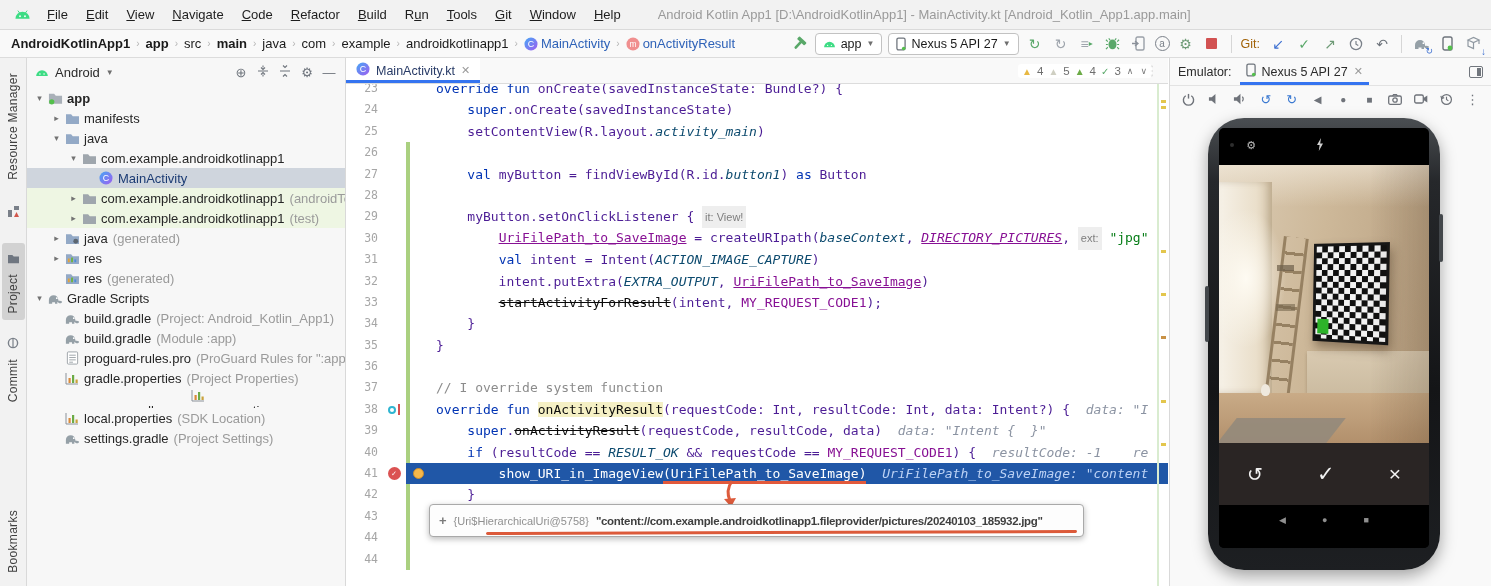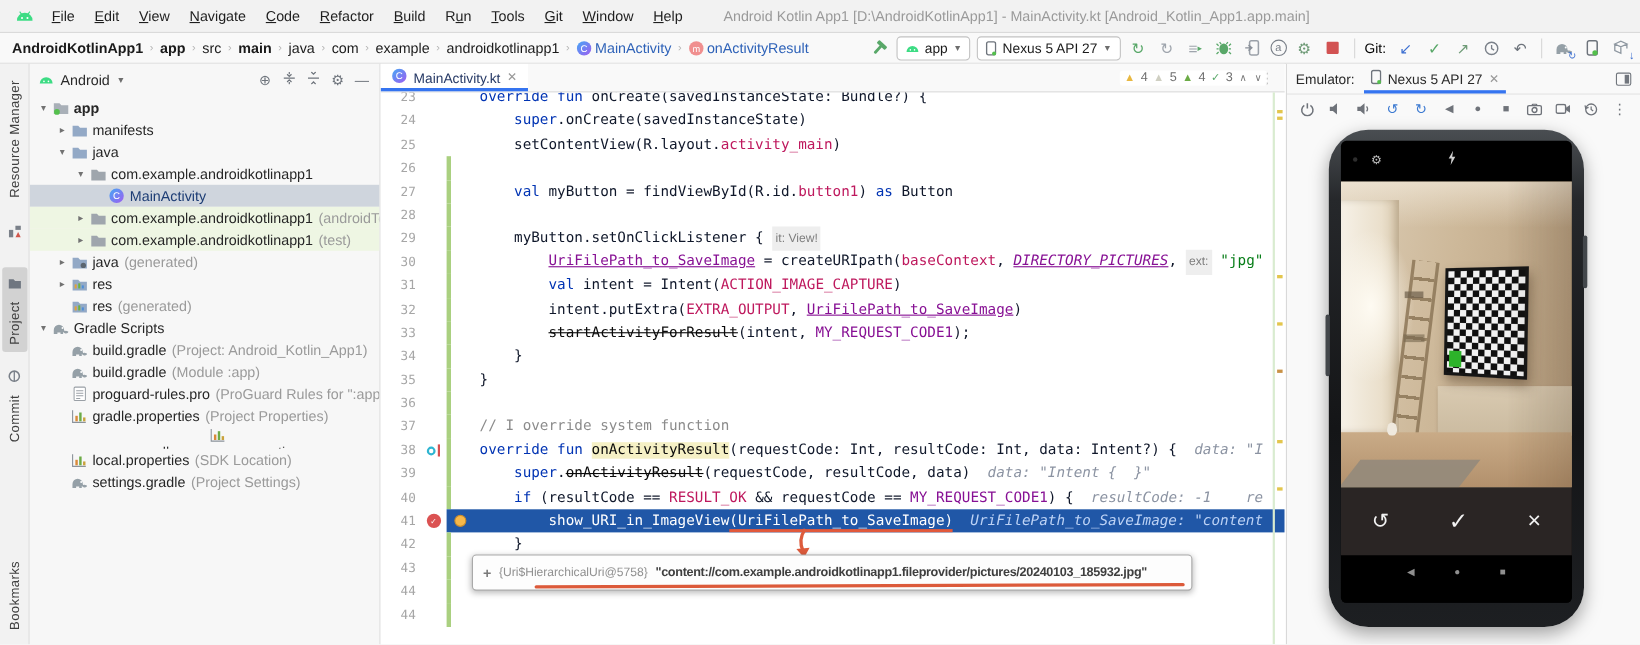--- a/index.html
+++ b/index.html
@@ -21,21 +21,21 @@
 .crumb.blue{color:#2e62b8}
 .crumb-ic{display:inline-flex;vertical-align:-3px;margin-right:3px}
 .crumb-sep{color:#b5b5b5;font-size:10px;padding:0 1px}
 #runbar{margin-left:auto;display:flex;align-items:center;gap:6px}
 .tbicon{min-width:20px;height:20px;display:inline-flex;align-items:center;justify-content:center;font-size:14px;color:#6e747c;position:relative}
 .tbicon.green{color:#59a869}.tbicon.gray{color:#9fa5ad}.tbicon.blue{color:#3c6fd1}.tbicon.teal{color:#6f9b77}
 .stop-sq{width:11px;height:11px;background:#d25252;border-radius:1px}
 .combo{display:inline-flex;align-items:center;gap:5px;border:1px solid #c2c2c2;border-radius:4px;background:#fff;height:22px;padding:0 7px;font-size:12.5px;white-space:nowrap}
 .caret{font-size:8px;color:#6e6e6e}
 .vsep{width:1px;height:18px;background:#d6d6d6;margin:0 3px}
-.git-label{font-size:12.5px;color:#000000;margin-right:2px}
+.git-label{font-size:12.5px;color:#a16207;margin-right:2px}
 .prof{width:15px;height:15px;border:1.5px solid #7a8089;border-radius:50%;font-size:10px;color:#7a8089;display:flex;align-items:center;justify-content:center}
 
 
 #stripe{position:absolute;top:58px;left:0;width:27px;bottom:0;background:#f2f2f2;border-right:1px solid #d9d9d9;display:flex;flex-direction:column;align-items:center;padding:8px 0 6px}
 .stripe-tab{display:flex;flex-direction:column;align-items:center;gap:6px;padding:7px 2px;border-radius:3px;width:23px}
 .stripe-tab.active{background:#d2d2d2}
 .vlabel{writing-mode:vertical-rl;transform:rotate(180deg);font-size:12px;color:#3f3f3f;letter-spacing:.3px;white-space:nowrap}
 
 
 #projpanel{position:absolute;top:58px;left:27px;width:319px;bottom:0;background:#f7f7f7;border-right:1px solid #d9d9d9;overflow:hidden}
@@ -70,22 +70,22 @@
 .chg{width:4px;flex:none;height:100%}
 .chg.on{background:#aad080}
 .crow.debug .chg.on{background:transparent}
 .foldc{width:16px;flex:none;display:flex;align-items:center;justify-content:center}
 .codetext{white-space:pre;overflow:hidden;padding-left:10px;line-height:21.4px}
 .bulb{width:11px;height:11px;border-radius:50%;background:#f7b84a;border:1px solid #c98d2e}
 .ovr-icon{width:8px;height:8px;border:2px solid #2fb5d1;border-radius:50%}
 .ovr-pin{width:2px;height:11px;background:#d64f4f}
 .bp-icon{width:13px;height:13px;border-radius:50%;background:#db5252;color:#fff;font-size:8px;display:flex;align-items:center;justify-content:center}
 .sg-kw{color:#0033b3}
-.sg-pl{color:#0f172a}
-.sg-const{color:#be185d;}
+.sg-pl{color:#4c1d95}
+.sg-const{color:#0c4a6e;font-style:italic}
 .sg-constu{color:#871094;font-style:italic;text-decoration:underline}
 .sg-var{color:#871094;text-decoration:underline}
 .sg-varp{color:#871094}
 .sg-str{color:#067d17}
 .sg-cmt{color:#8c8c8c;}
 .sg-strike{color:#0a0a0a;text-decoration:line-through}
 .sg-fnhl{color:#0a0a0a;background:#f5f0c5}
 .sg-chip{background:#eeeeee;color:#7e7e7e;font-family:"Liberation Sans",sans-serif;font-size:11px;border-radius:3px;padding:16px 3px}
 .sg-dbg{color:#8b93a2;font-style:italic}
 .sg-w{color:#fff}

